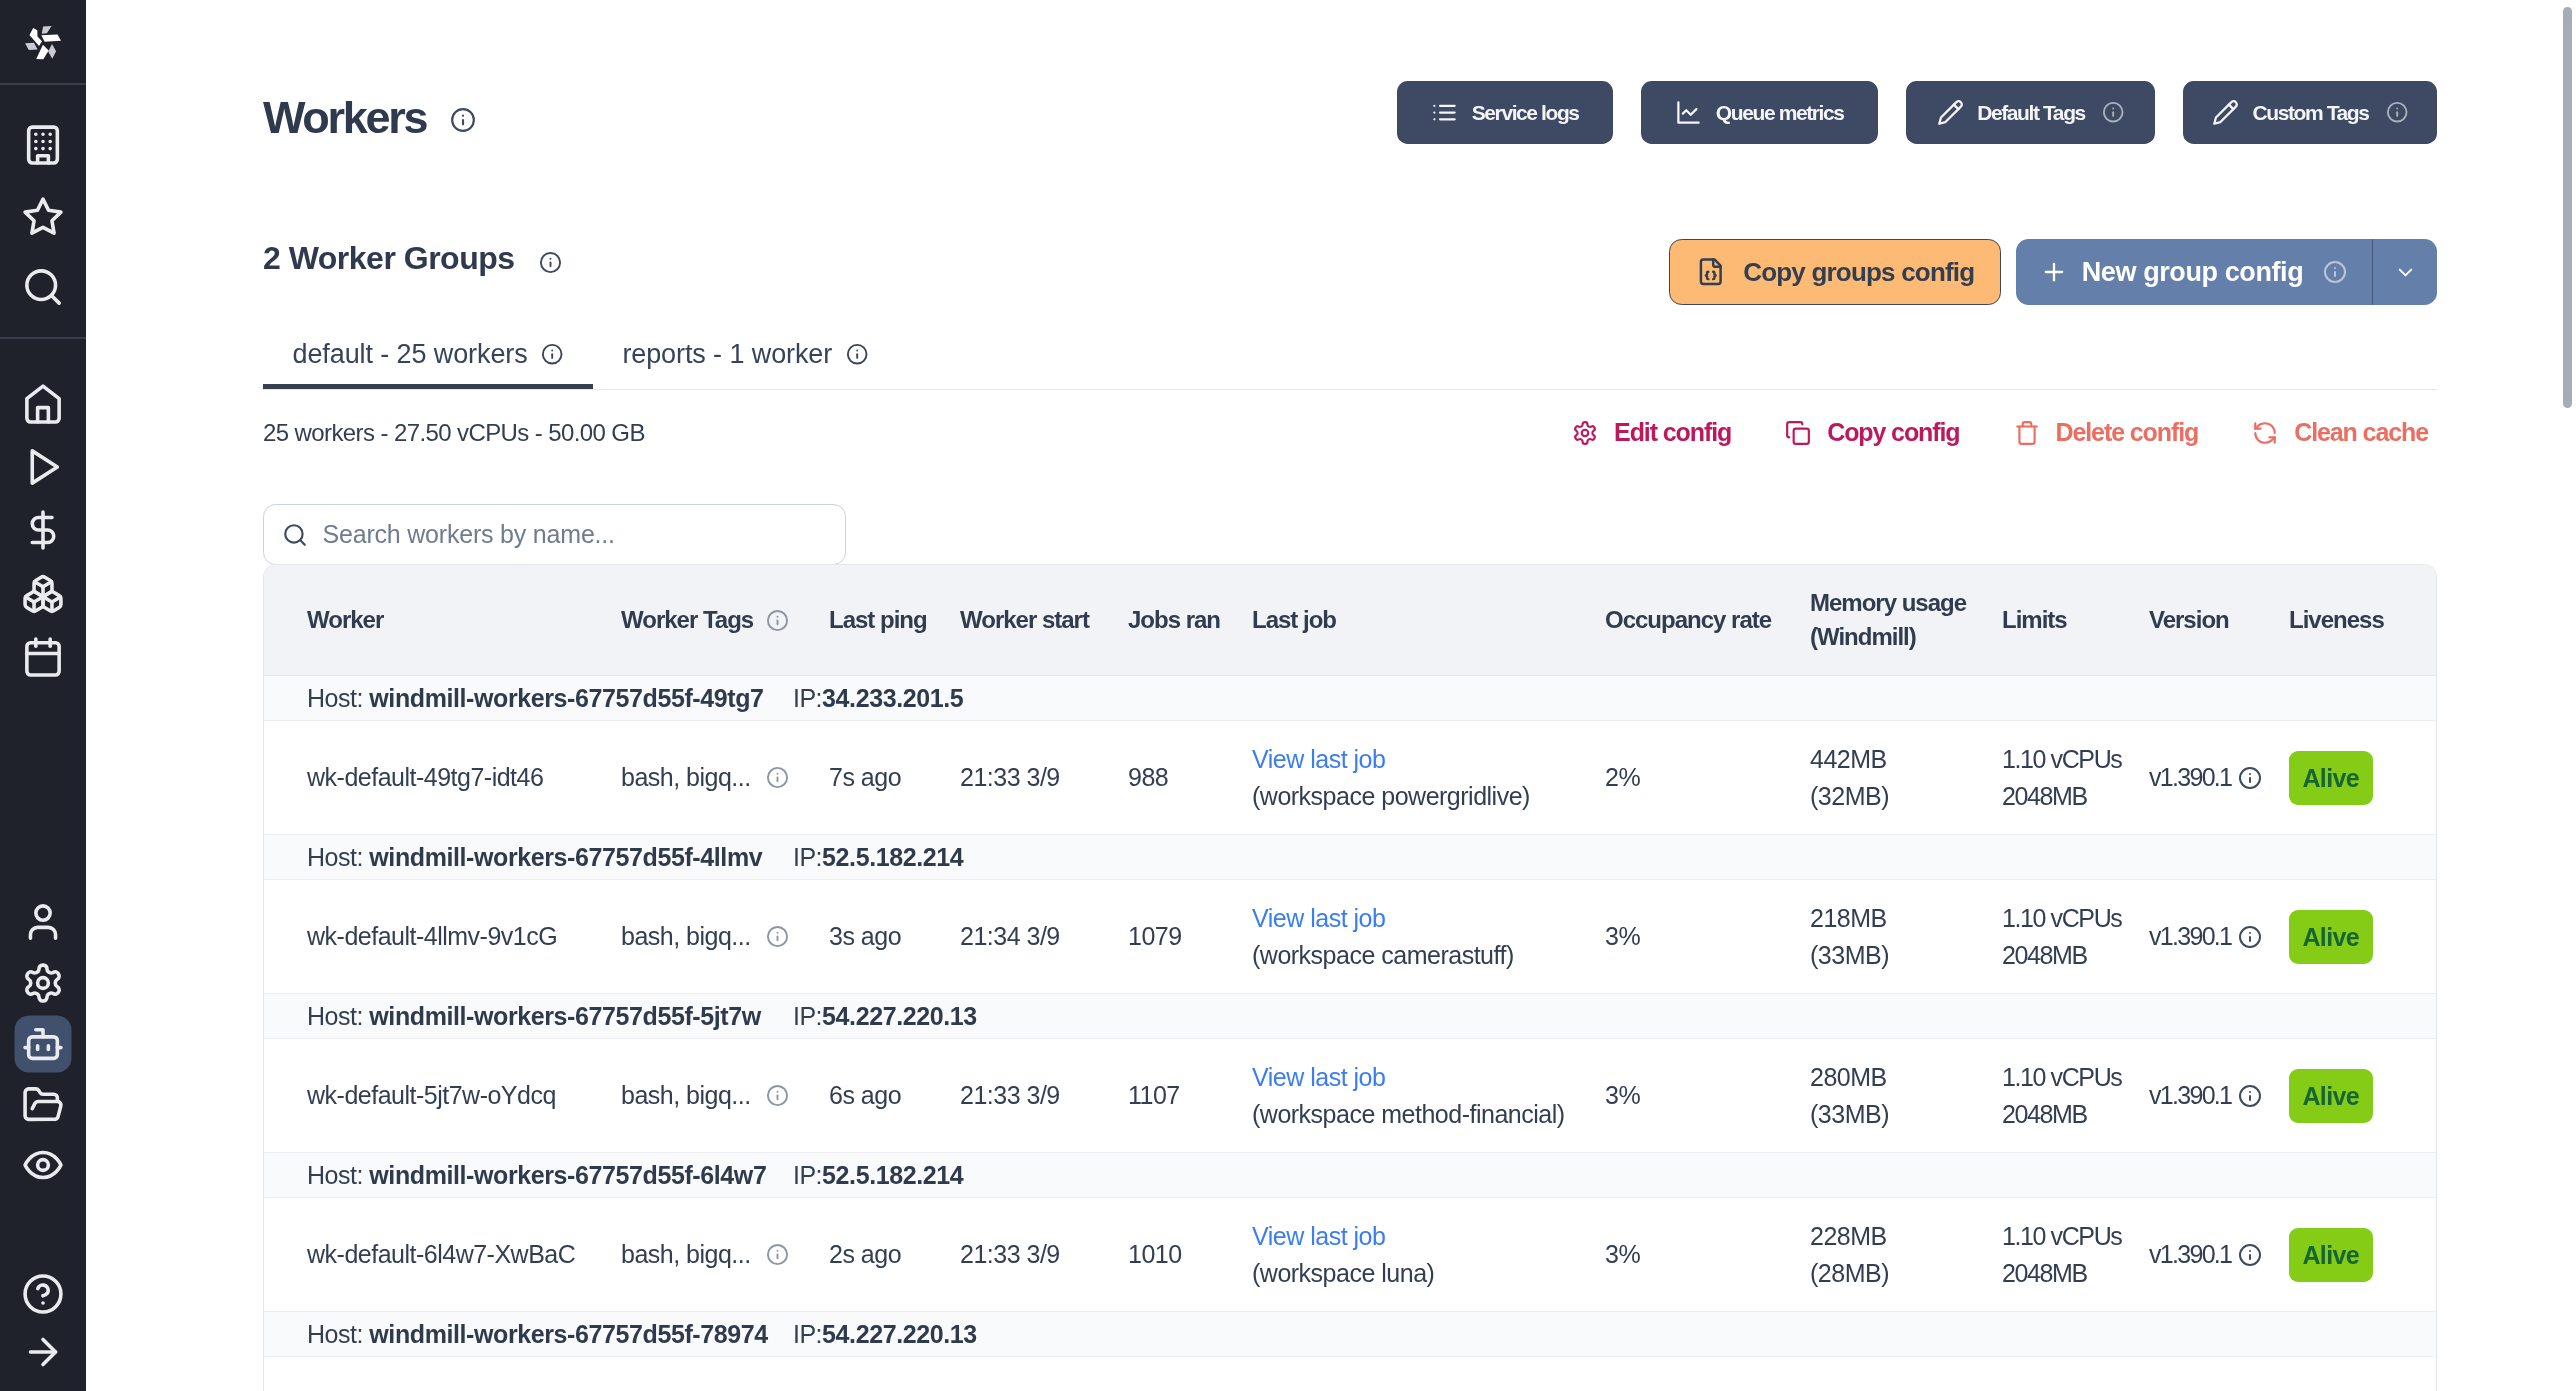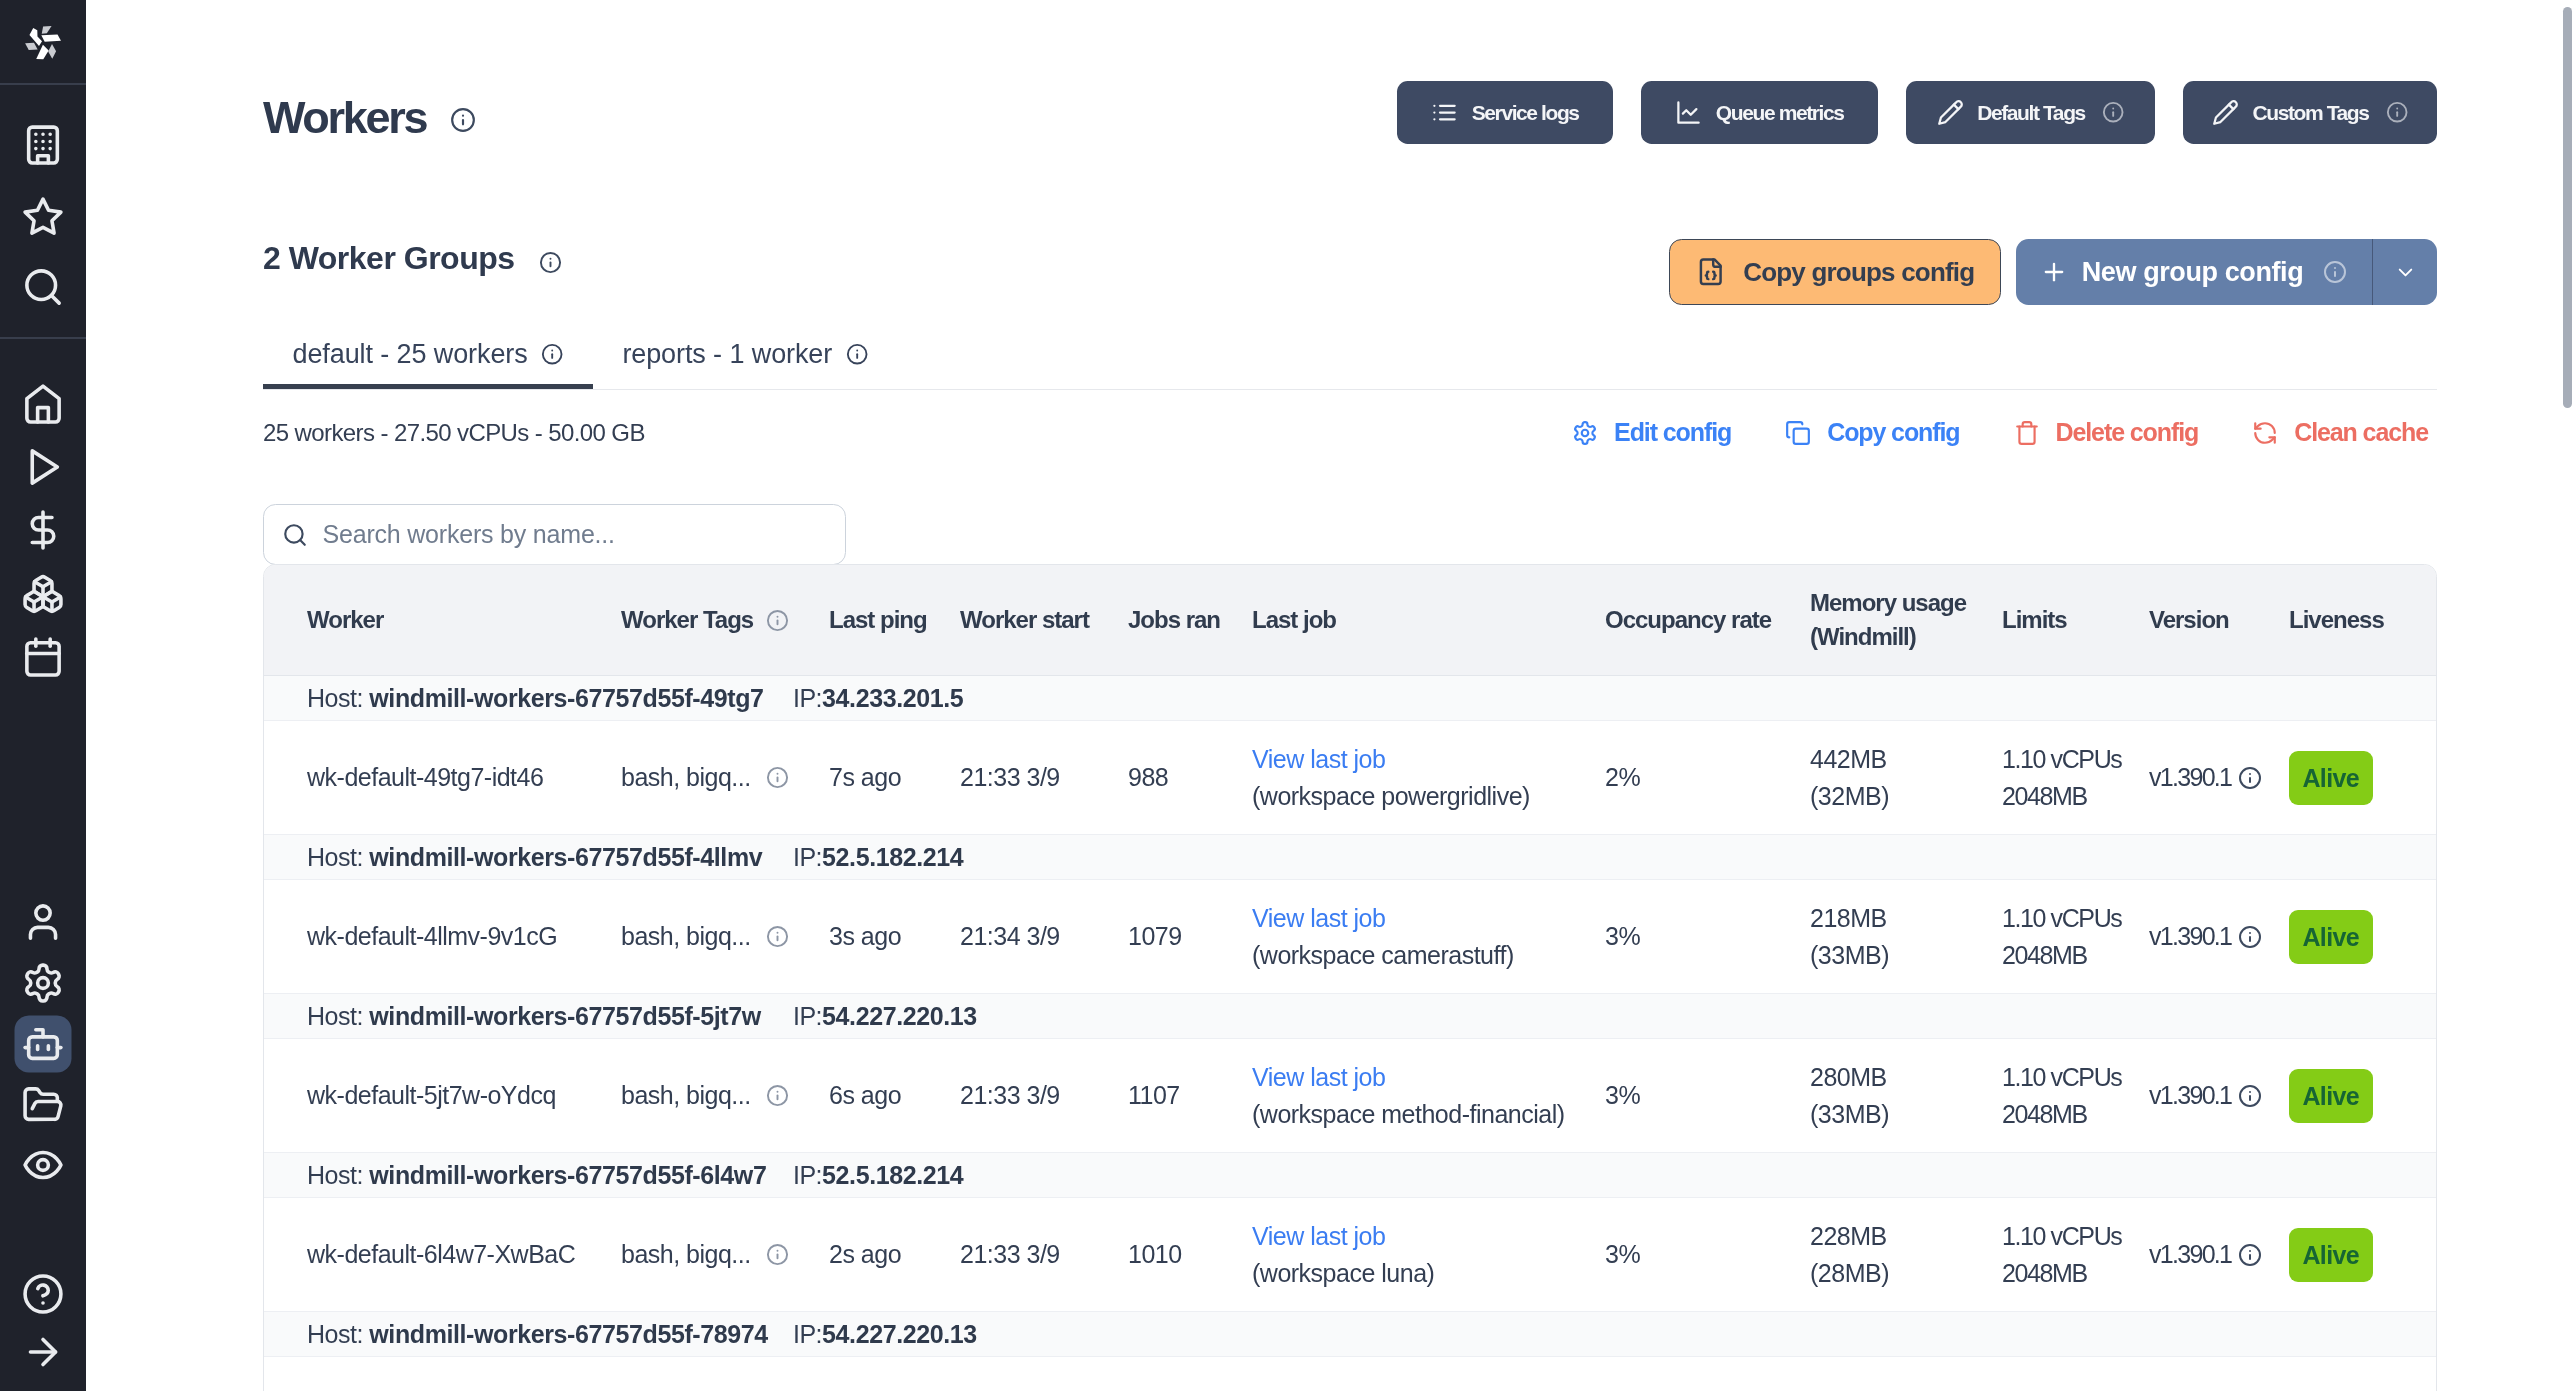--- a/index.html
+++ b/index.html
@@ -71,21 +71,21 @@
   
   .tabs { position:absolute; top:329px; left:0; right:0; height:61px; border-bottom:1.8px solid #e6e8ec; display:flex; }
   .tab { display:flex; align-items:center; gap:13.4px; padding:0 29.5px 9px 29.5px; font-size:27px; color:#37435a; cursor:pointer; position:relative; letter-spacing:-0.1px; }
   .tab .ic { width:22.4px; height:22.4px; color:#37435a; }
   .tab.active::after { content:""; position:absolute; left:0; right:0; bottom:0; height:5.4px; background:#37404f; }
 
   
   .summary { position:absolute; top:413px; left:0; right:9px; height:39px; display:flex; align-items:center; }
   .summary-text { font-size:24px; color:#333e52; letter-spacing:-0.6px; }
   .summary-actions { margin-left:auto; display:flex; gap:54px; }
-  .s-action { display:flex; align-items:center; gap:16px; font-size:25px; font-weight:bold; color:#3b82f6; cursor:pointer; letter-spacing:-1.1px; }
+  .s-action { display:flex; align-items:center; gap:16px; font-size:25px; font-weight:bold; color:#be185d; cursor:pointer; letter-spacing:-1.1px; }
   .s-action .ic { width:26px; height:26px; }
   .s-action.danger { color:#ec6e62; }
 
   
   .search-box {
     position:absolute; top:504px; left:0; width:583px; height:61px;
     border:1.8px solid #ccd3dc; border-radius:12.5px; background:#fff;
     display:flex; align-items:center; padding:0 18px; gap:12.5px;
   }
   .search-box .ic { width:26px; height:26px; color:#3d4a5f; flex:none; }

